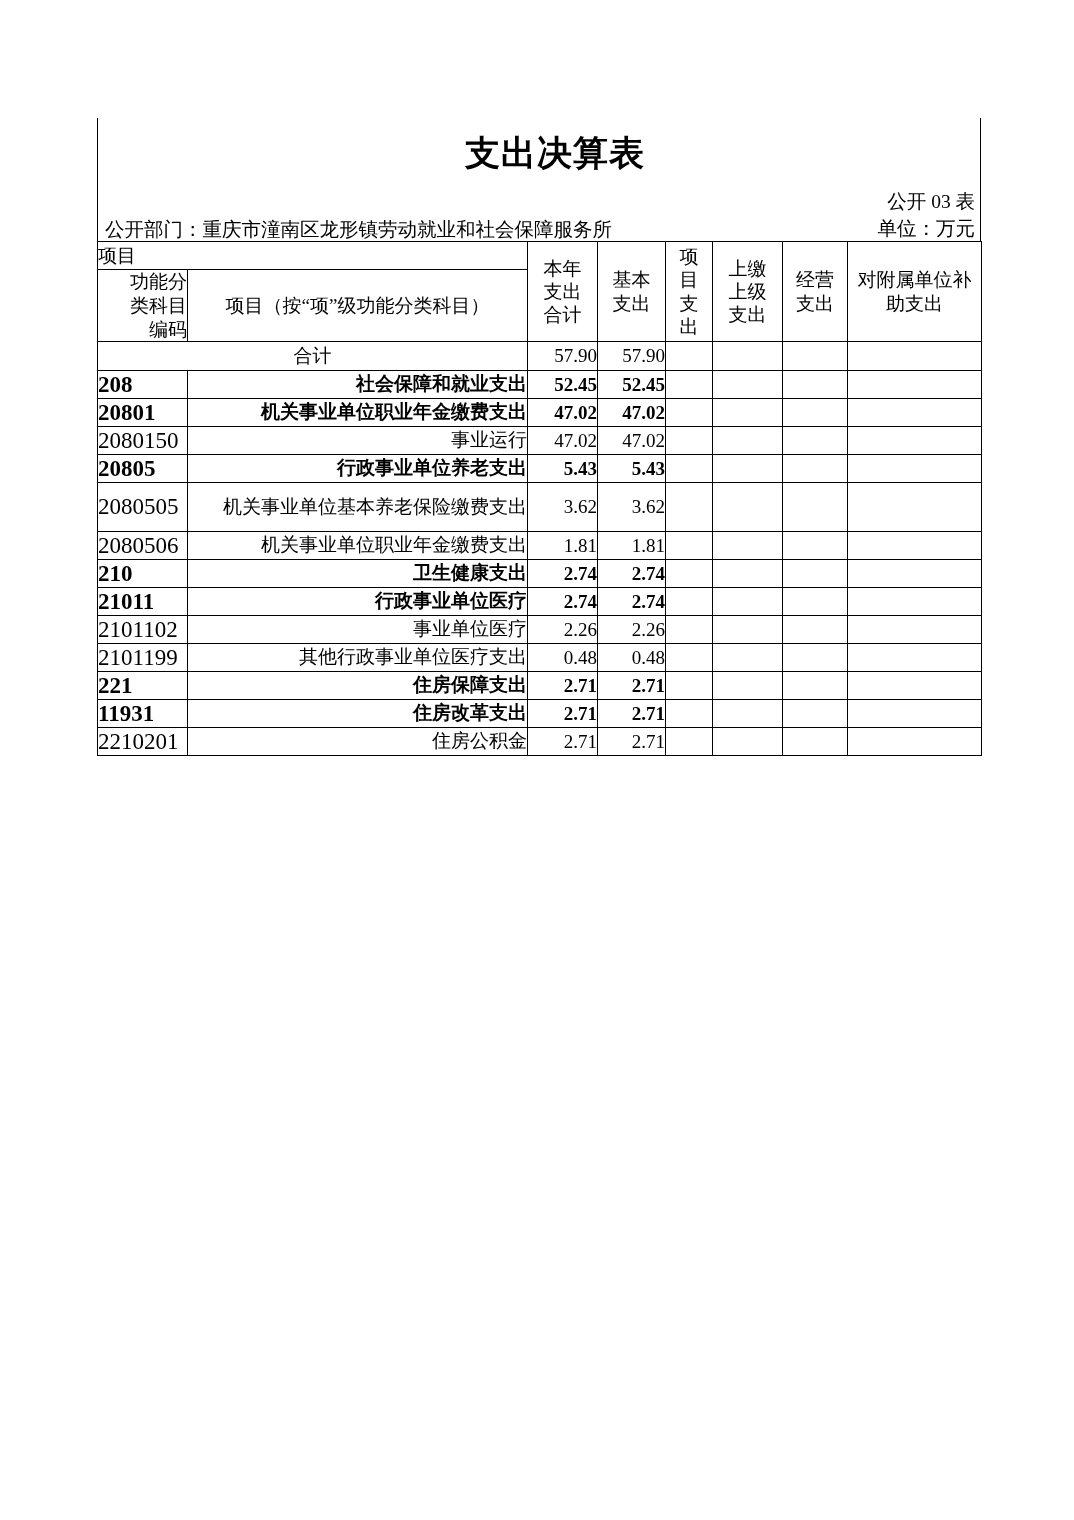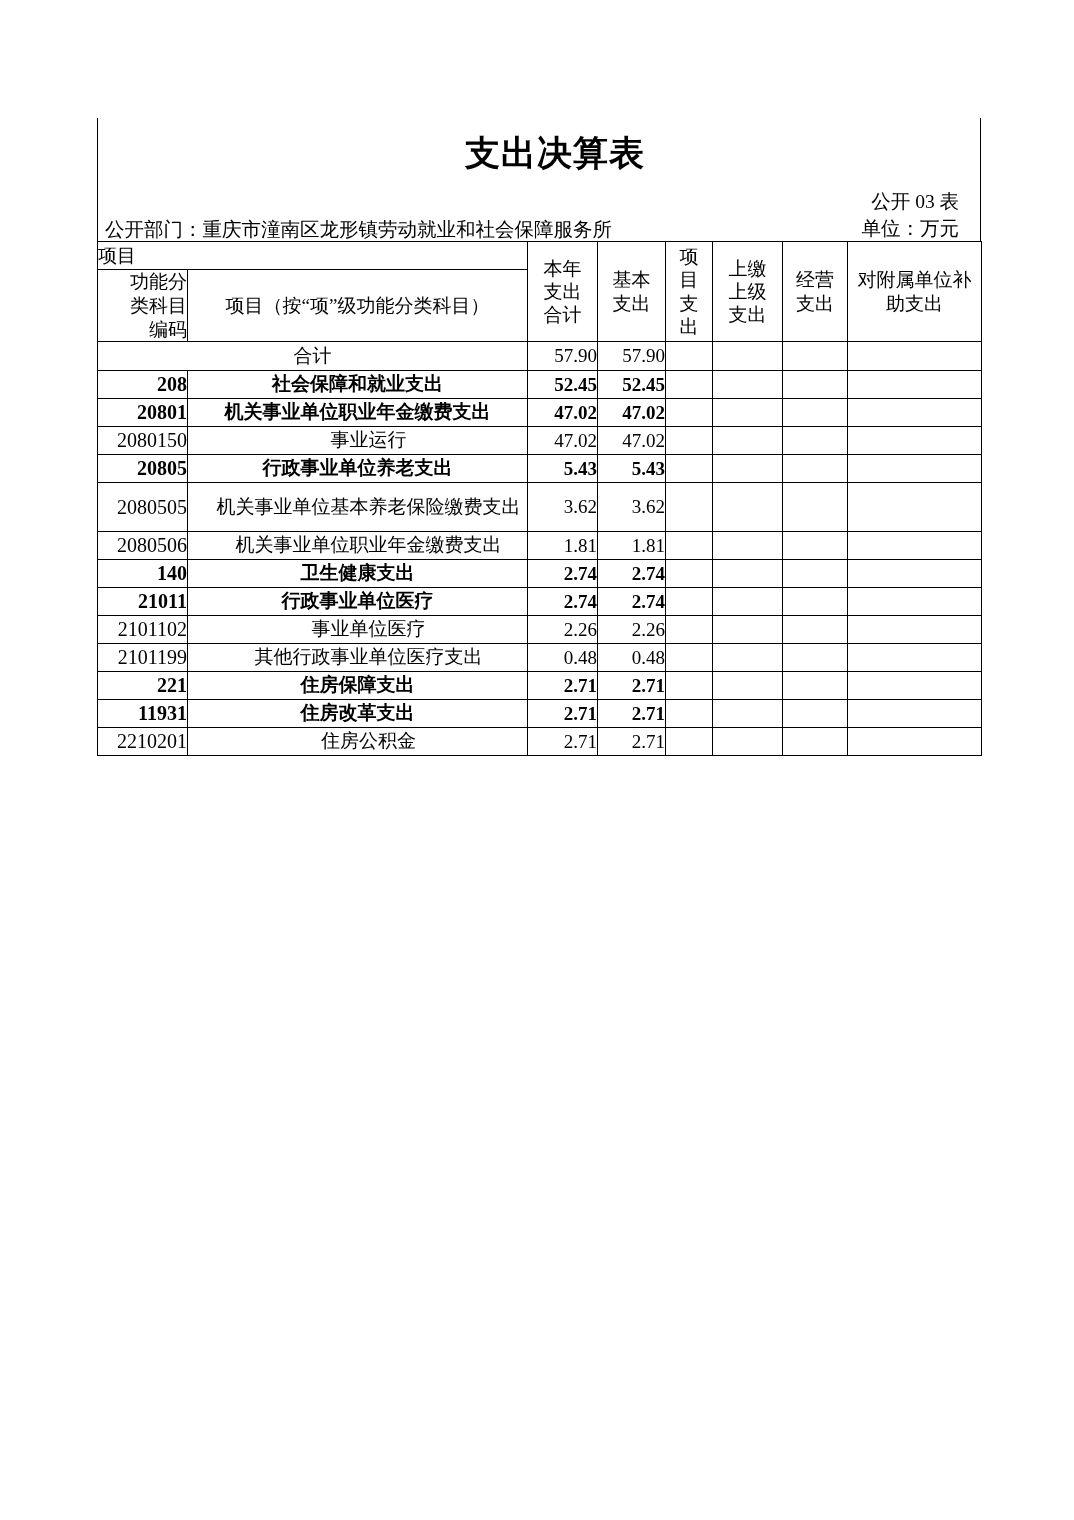--- a/index.html
+++ b/index.html
@@ -49,21 +49,21 @@
     letter-spacing: 1px;
     line-height: 1.25;
     padding-top: 14px;
     margin-left: 32px;
   }
 
   .meta-right {
     text-align: right;
     font-size: 19.5px;
     line-height: 1.42;
-    padding-right: 22px;
+    padding-right: 6px;
     margin-top: 12px;
   }
 
   .meta-left {
     position: absolute;
     left: 8px;
     bottom: 2px;
     font-size: 19.5px;
     line-height: 1.42;
     white-space: nowrap;
@@ -115,27 +115,27 @@
   }
   .h-name {
     text-align: center;
     font-size: 19px;
     padding: 4px 6px;
   }
 
   
   .c-code {
     height: 27px;
+    text-align: left;
+    padding-left: 8px;
+    font-size: 23px;
+    white-space: nowrap;
+  }
+  .c-name {
     text-align: right;
-    padding-left: 8px;
-    font-size: 20px;
-    white-space: nowrap;
-  }
-  .c-name {
-    text-align: center;
     padding-left: 8px;
     padding-right: 4px;
     font-size: 19px;
     line-height: 1.3;
   }
   .c-num {
     text-align: right;
     padding-right: 9px;
     font-size: 19px;
     white-space: nowrap;
@@ -307,21 +307,21 @@
           <td class="c-code">2080506</td>
           <td class="c-name">机关事业单位职业年金缴费支出</td>
           <td class="c-num">1.81</td>
           <td class="c-num">1.81</td>
           <td class="c-blank"></td>
           <td class="c-blank"></td>
           <td class="c-blank"></td>
           <td class="c-blank"></td>
         </tr>
         <tr class="lvl-0">
-          <td class="c-code">140</td>
+          <td class="c-code">210</td>
           <td class="c-name">卫生健康支出</td>
           <td class="c-num">2.74</td>
           <td class="c-num">2.74</td>
           <td class="c-blank"></td>
           <td class="c-blank"></td>
           <td class="c-blank"></td>
           <td class="c-blank"></td>
         </tr>
         <tr class="lvl-0">
           <td class="c-code">21011</td>

